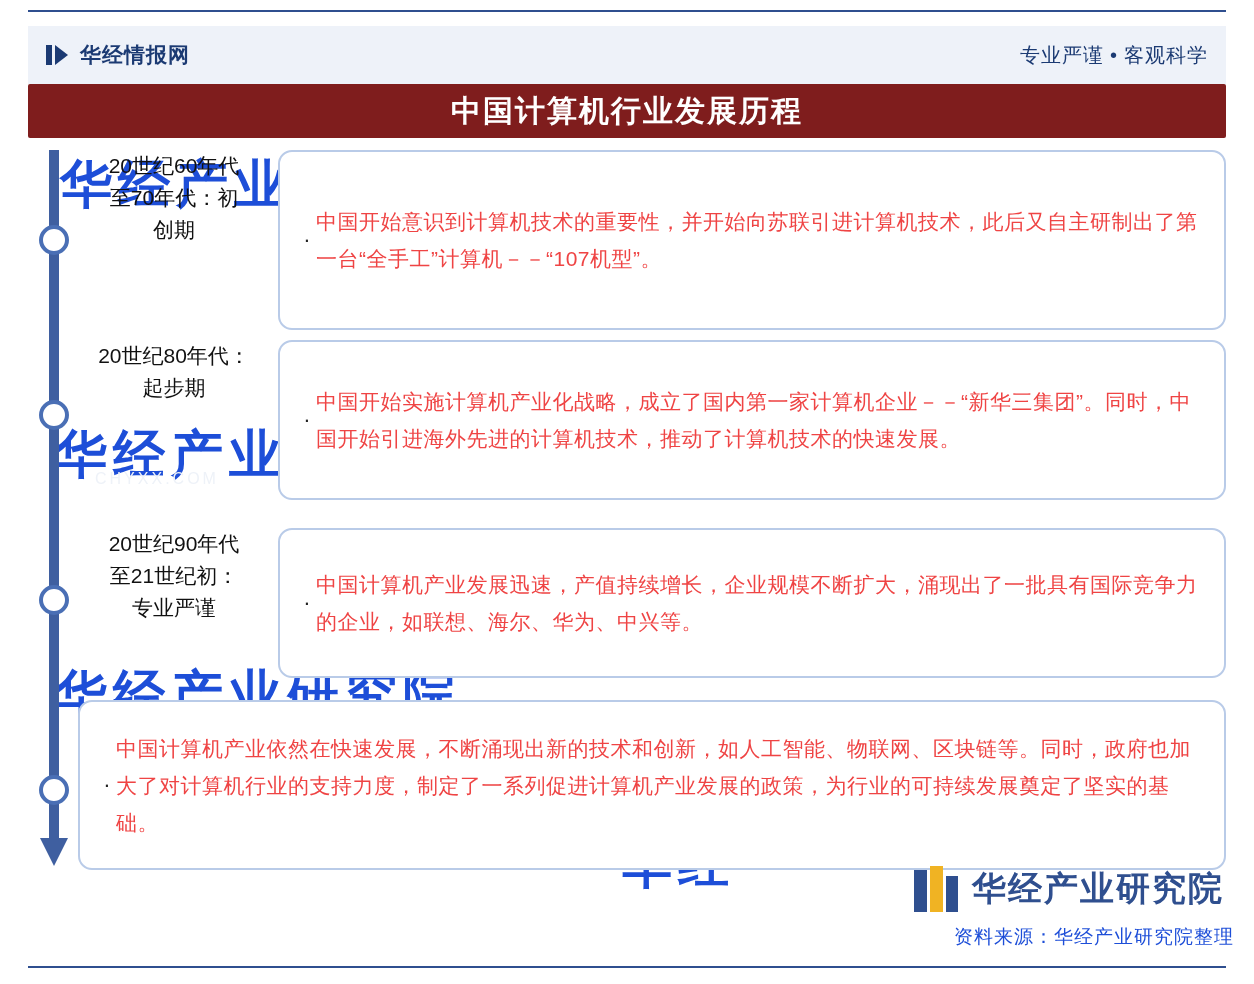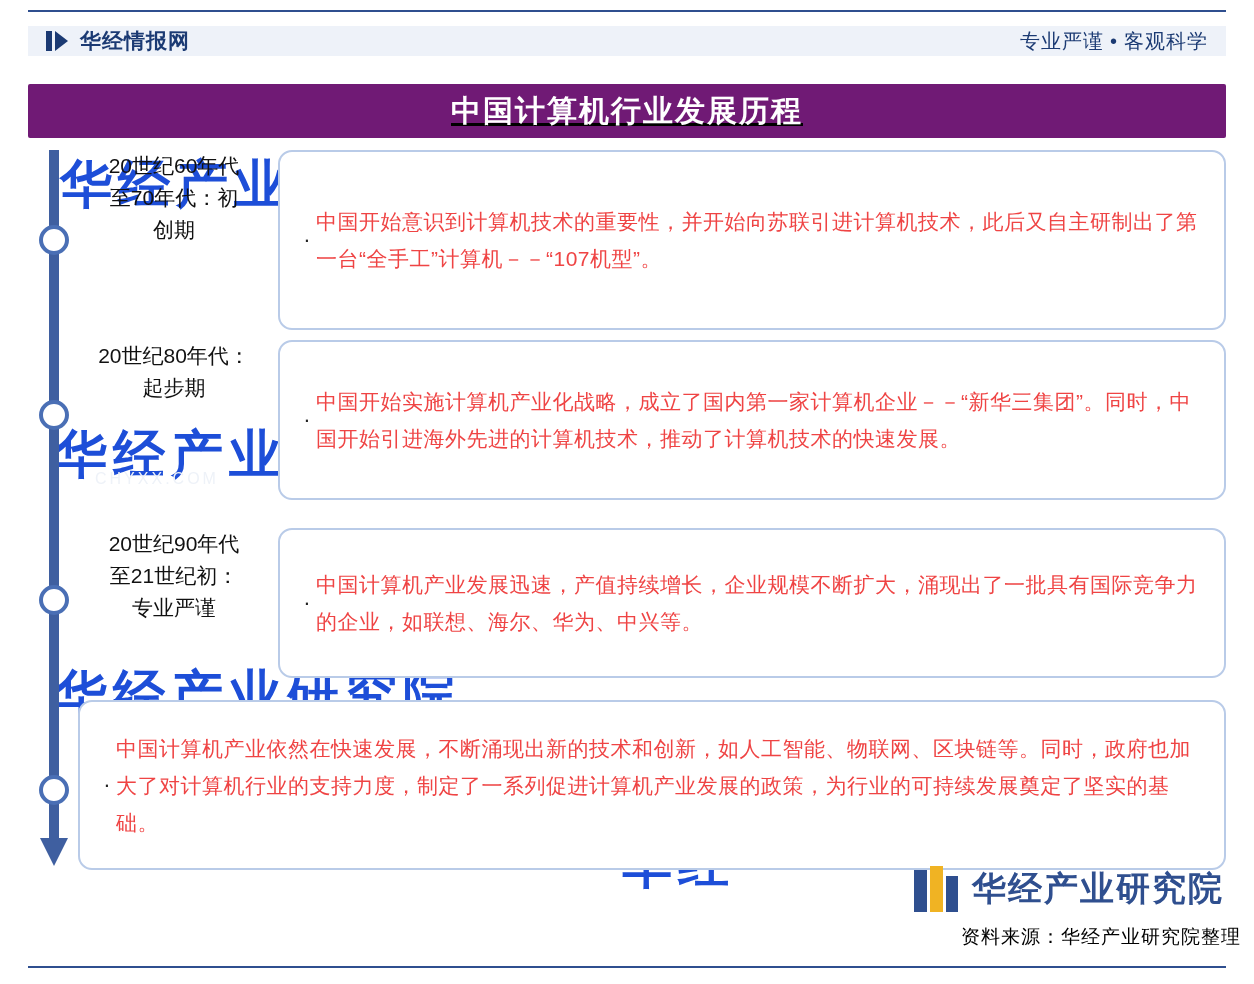--- a/index.html
+++ b/index.html
@@ -36,21 +36,21 @@
     bottom: 16px;
     height: 2px;
     background: #2f4f8f;
   }
   
   .header {
     position: absolute;
     left: 28px;
     right: 28px;
     top: 26px;
-    height: 30px;
+    height: 58px;
     background: #eef2f9;
     display: flex;
     align-items: center;
     justify-content: space-between;
     padding: 0 18px;
     box-sizing: border-box;
   }
   .brand {
     display: flex;
     align-items: center;
@@ -94,26 +94,25 @@
   .slogan .dot {
     margin: 0 6px;
   }
   
   .title-bar {
     position: absolute;
     left: 28px;
     right: 28px;
     top: 84px;
     height: 54px;
-    background: #701a75;
+    background: #7f1d1d;
     display: flex;
     align-items: center;
     justify-content: center;
     border-radius: 2px;
-    text-decoration: underline;
   }
   .title-bar .title {
     color: #ffffff;
     font-size: 30px;
     font-weight: bold;
     letter-spacing: 2px;
   }
   
   .wm {
     position: absolute;
@@ -250,24 +249,24 @@
     position: absolute; left: 32px; top: 10px; width: 12px; height: 36px; background: #2f4f8f;
   }
   .inst-text {
     color: #2f4f8f;
     font-size: 34px;
     font-weight: bold;
     letter-spacing: 2px;
   }
   .source {
     position: absolute;
-    right: 13px;
+    right: 20px;
     bottom: 34px;
     font-size: 19px;
-    color: #000000;
+    color: #1d4ed8;
     letter-spacing: 1px;
   }
 </style>
 </head>
 <body>
 
 <div class="page">
 
   <div class="rule-top"></div>
 

